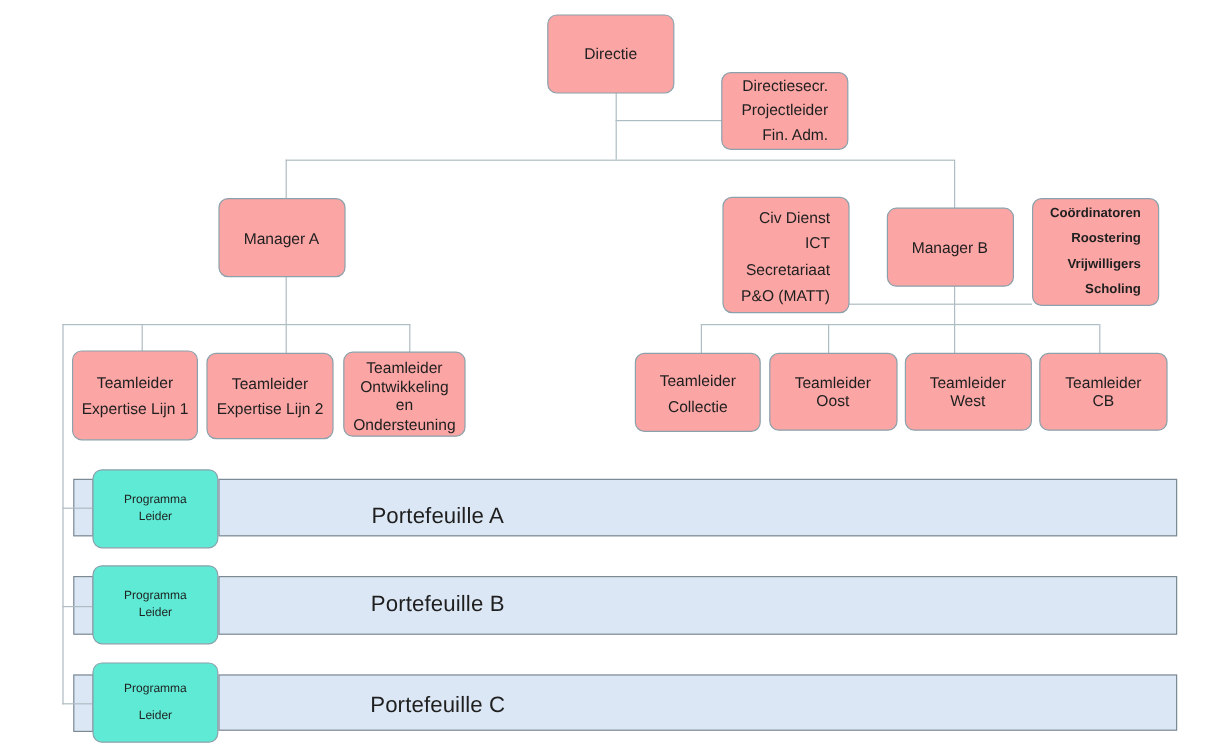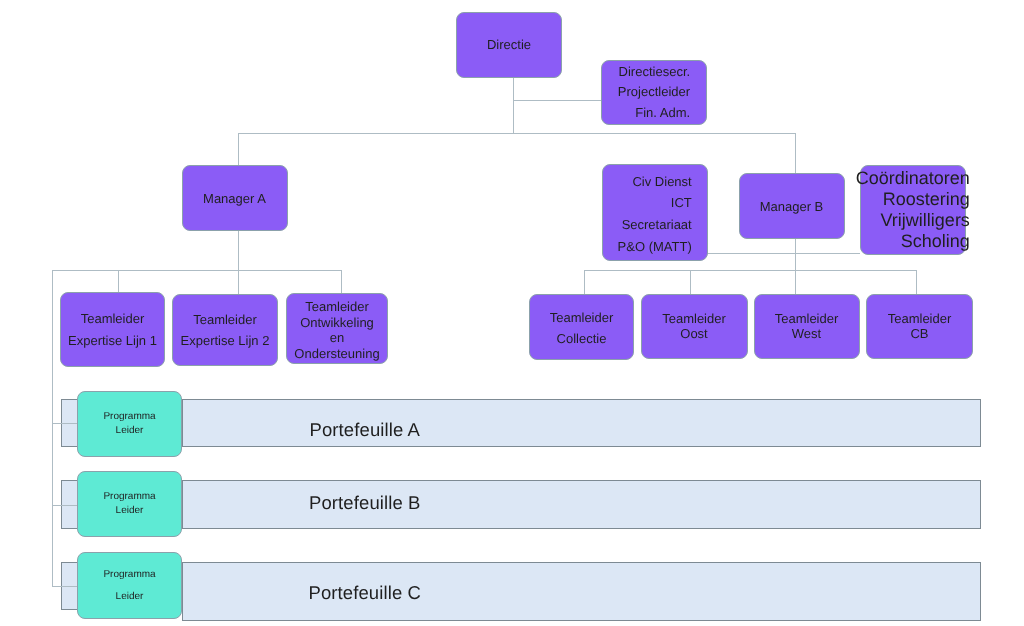--- a/index.html
+++ b/index.html
@@ -13,31 +13,31 @@
     text-rendering:geometricPrecision;
   }
   #stage{position:relative;width:1024px;height:626px;background:#ffffff;will-change:transform;}
 
   
   .box{
     position:absolute;
     box-sizing:border-box;
     border:1.35px solid #8ba1ab;
     border-radius:8px;
-    background:#8b5cf6;
+    background:#fca5a5;
     display:flex;align-items:center;justify-content:center;
     text-align:center;
     white-space:pre-line;
     z-index:5;
   }
   .box.lvl1{font-size:13px;line-height:19px;}
   .box.multi{font-size:13px;line-height:20.9px;text-align:right;}
   .box.civ{line-height:21.7px;padding-top:3px;}
   .box.dsecr{line-height:20.5px;}
-  .box.coord{font-size:18px;line-height:20.9px;}
+  .box.coord{font-size:11px;line-height:20.9px;font-weight:bold;}
   .box.tl{font-size:13px;line-height:21.5px;}
   .box.tlr{font-size:13px;line-height:20.6px;padding-top:3px;}
   .box.tlr2{font-size:13px;line-height:14.2px;}
   .box.tl4{font-size:13px;line-height:15.5px;padding-top:3px;}
   .box.pl{font-size:10px;line-height:14.5px;background:#5eead4;}
   .box.pl3{line-height:21.3px;}
 
   
   .ln{position:absolute;background:#aebcc4;z-index:1;}
   .lnh{height:1px;}
@@ -132,21 +132,21 @@
   <div class="bar" style="left:181.5px;top:398.6px;width:799.5px;height:48.7px;">
     <span class="barlabel" style="margin-left:-433px;top:7px;text-align:right;">Portefeuille A</span>
   </div>
 
   <div class="bar stub" style="left:60.5px;top:479.5px;width:17px;height:49px;"></div>
   <div class="bar" style="left:181.5px;top:479.5px;width:799.5px;height:49px;">
     <span class="barlabel" style="margin-left:-433px;top:-1px;">Portefeuille B</span>
   </div>
 
   <div class="bar stub" style="left:60.5px;top:561.6px;width:17px;height:48.5px;"></div>
-  <div class="bar" style="left:181.5px;top:561.6px;width:799.5px;height:59px;">
+  <div class="bar" style="left:181.5px;top:561.6px;width:799.5px;height:47px;">
     <span class="barlabel" style="margin-left:-433px;top:2px;">Portefeuille C</span>
   </div>
 
   <div class="box pl" style="left:77px;top:391px;width:105px;height:66px;z-index:6;">Programma
 Leider</div>
   <div class="box pl" style="left:77px;top:471px;width:105px;height:66px;z-index:6;">Programma
 Leider</div>
   <div class="box pl pl3" style="left:77px;top:552px;width:105px;height:67px;z-index:6;">Programma
 Leider</div>
 

